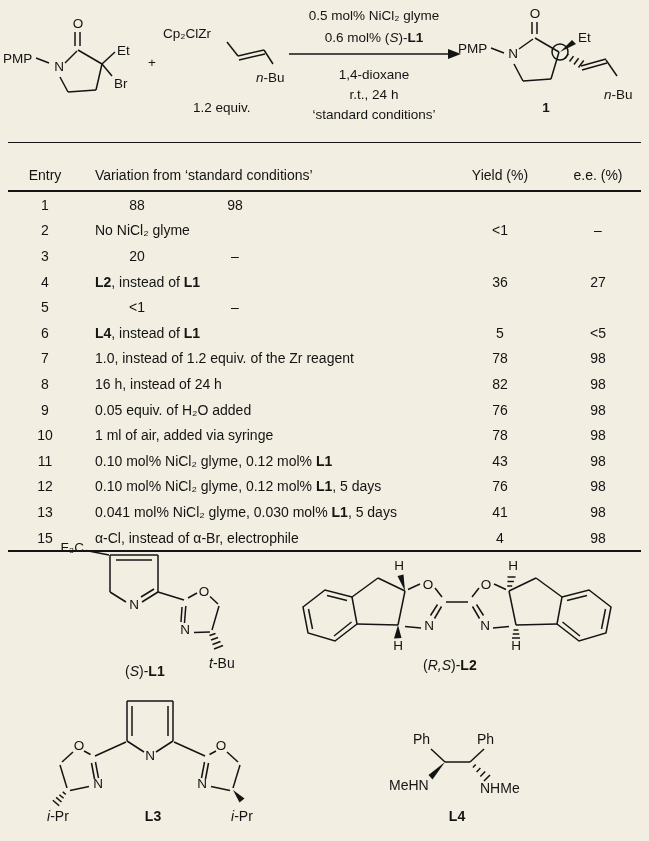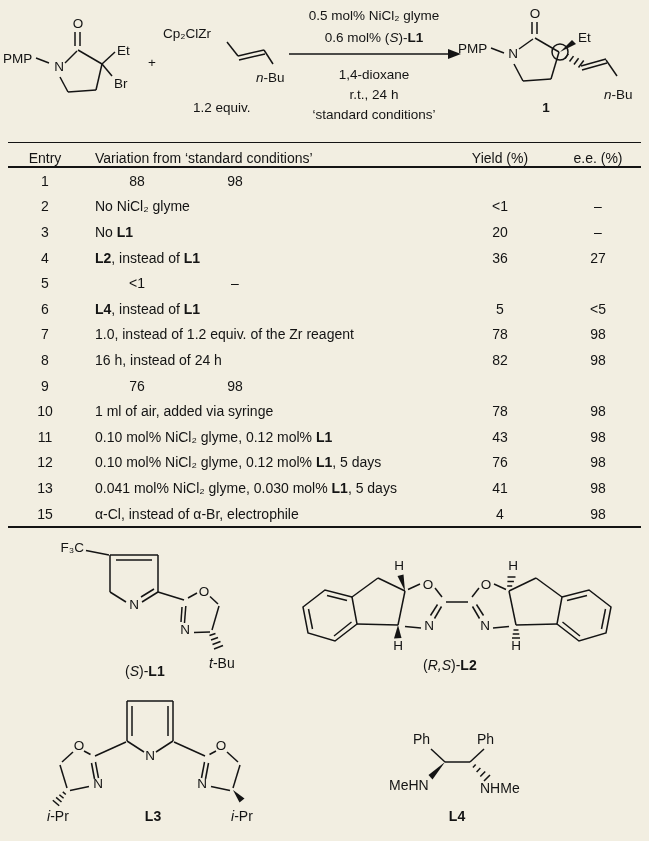--- a/index.html
+++ b/index.html
@@ -14,21 +14,21 @@
   svg text{font-family:"Liberation Sans","DejaVu Sans",sans-serif;fill:#141414;font-size:13.5px;}
   svg .lg{font-size:14px;}
   svg line, svg path, svg polyline, svg circle{stroke:#141414;stroke-width:1.5;fill:none;}
   svg polygon{fill:#141414;stroke:none;}
   svg .hash{stroke-width:1.3;}
   .scheme-svg{position:absolute;left:0;top:0;}
   .ligands-svg{position:absolute;left:0;top:530px;}
   .datatable{position:absolute;left:8px;top:142px;width:633px;font-size:14px;}
   .rule-thin{border-top:1.6px solid #141414;}
   .rule-thick{border-top:2.8px solid #141414;}
-  .thead{display:flex;align-items:flex-end;height:23px;}
+  .thead{display:flex;align-items:flex-start;height:23px;margin-top:24px;}
   .trow{display:flex;align-items:center;height:25.6px;}
   .c-entry{width:74px;text-align:center;flex:none;}
   .c-var{flex:1;padding-left:13px;min-width:0;}
   .c-yield{width:110px;text-align:center;flex:none;}
   .c-ee{width:86px;text-align:center;flex:none;}
 </style>
 </head>
 <body>
 
 <div class="figure">
@@ -122,21 +122,20 @@
           <div class="c-ee">98</div>
         </div>
         <div class="trow">
           <div class="c-entry">2</div>
           <div class="c-var"><span>No NiCl₂ glyme</span></div>
           <div class="c-yield">&lt;1</div>
           <div class="c-ee">–</div>
         </div>
         <div class="trow">
           <div class="c-entry">3</div>
-          <div class="c-var"><span>No </span><span class="b">L1</span></div>
           <div class="c-yield">20</div>
           <div class="c-ee">–</div>
         </div>
         <div class="trow">
           <div class="c-entry">4</div>
           <div class="c-var"><span class="b">L2</span><span>, instead of </span><span class="b">L1</span></div>
           <div class="c-yield">36</div>
           <div class="c-ee">27</div>
         </div>
         <div class="trow">
@@ -157,20 +156,21 @@
           <div class="c-ee">98</div>
         </div>
         <div class="trow">
           <div class="c-entry">8</div>
           <div class="c-var"><span>16 h, instead of 24 h</span></div>
           <div class="c-yield">82</div>
           <div class="c-ee">98</div>
         </div>
         <div class="trow">
           <div class="c-entry">9</div>
+          <div class="c-var"><span>0.05 equiv. of H₂O added</span></div>
           <div class="c-yield">76</div>
           <div class="c-ee">98</div>
         </div>
         <div class="trow">
           <div class="c-entry">10</div>
           <div class="c-var"><span>1 ml of air, added via syringe</span></div>
           <div class="c-yield">78</div>
           <div class="c-ee">98</div>
         </div>
         <div class="trow">

